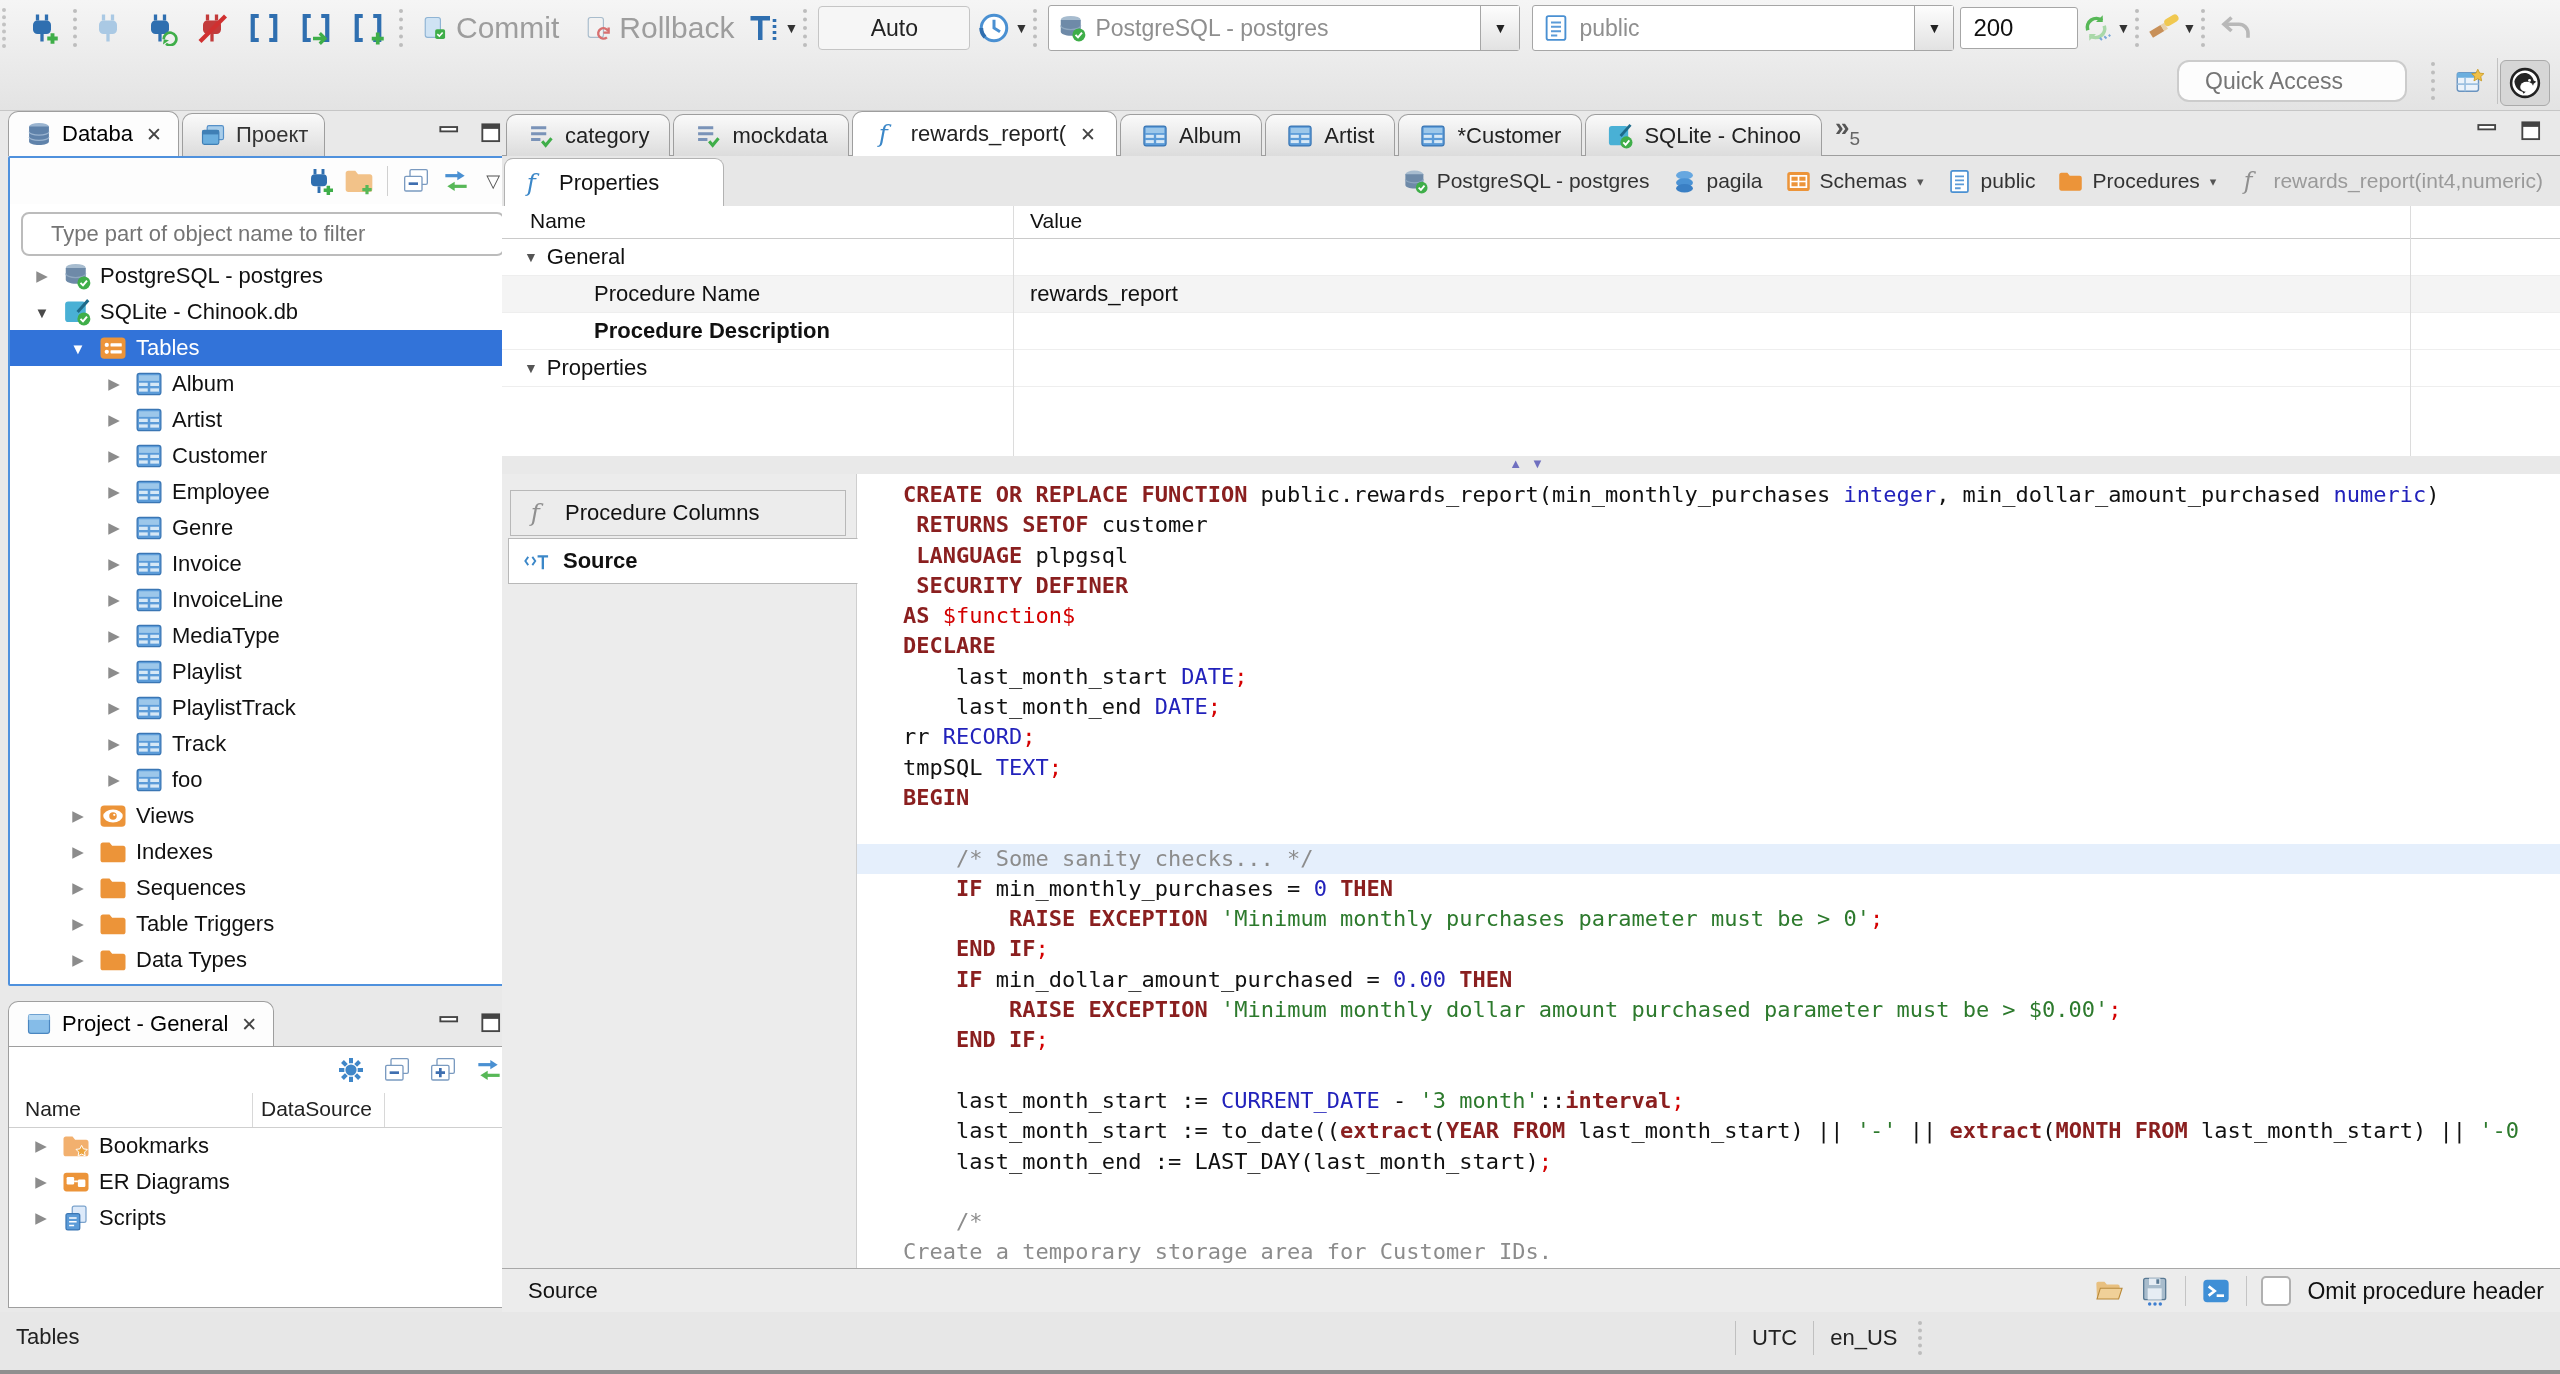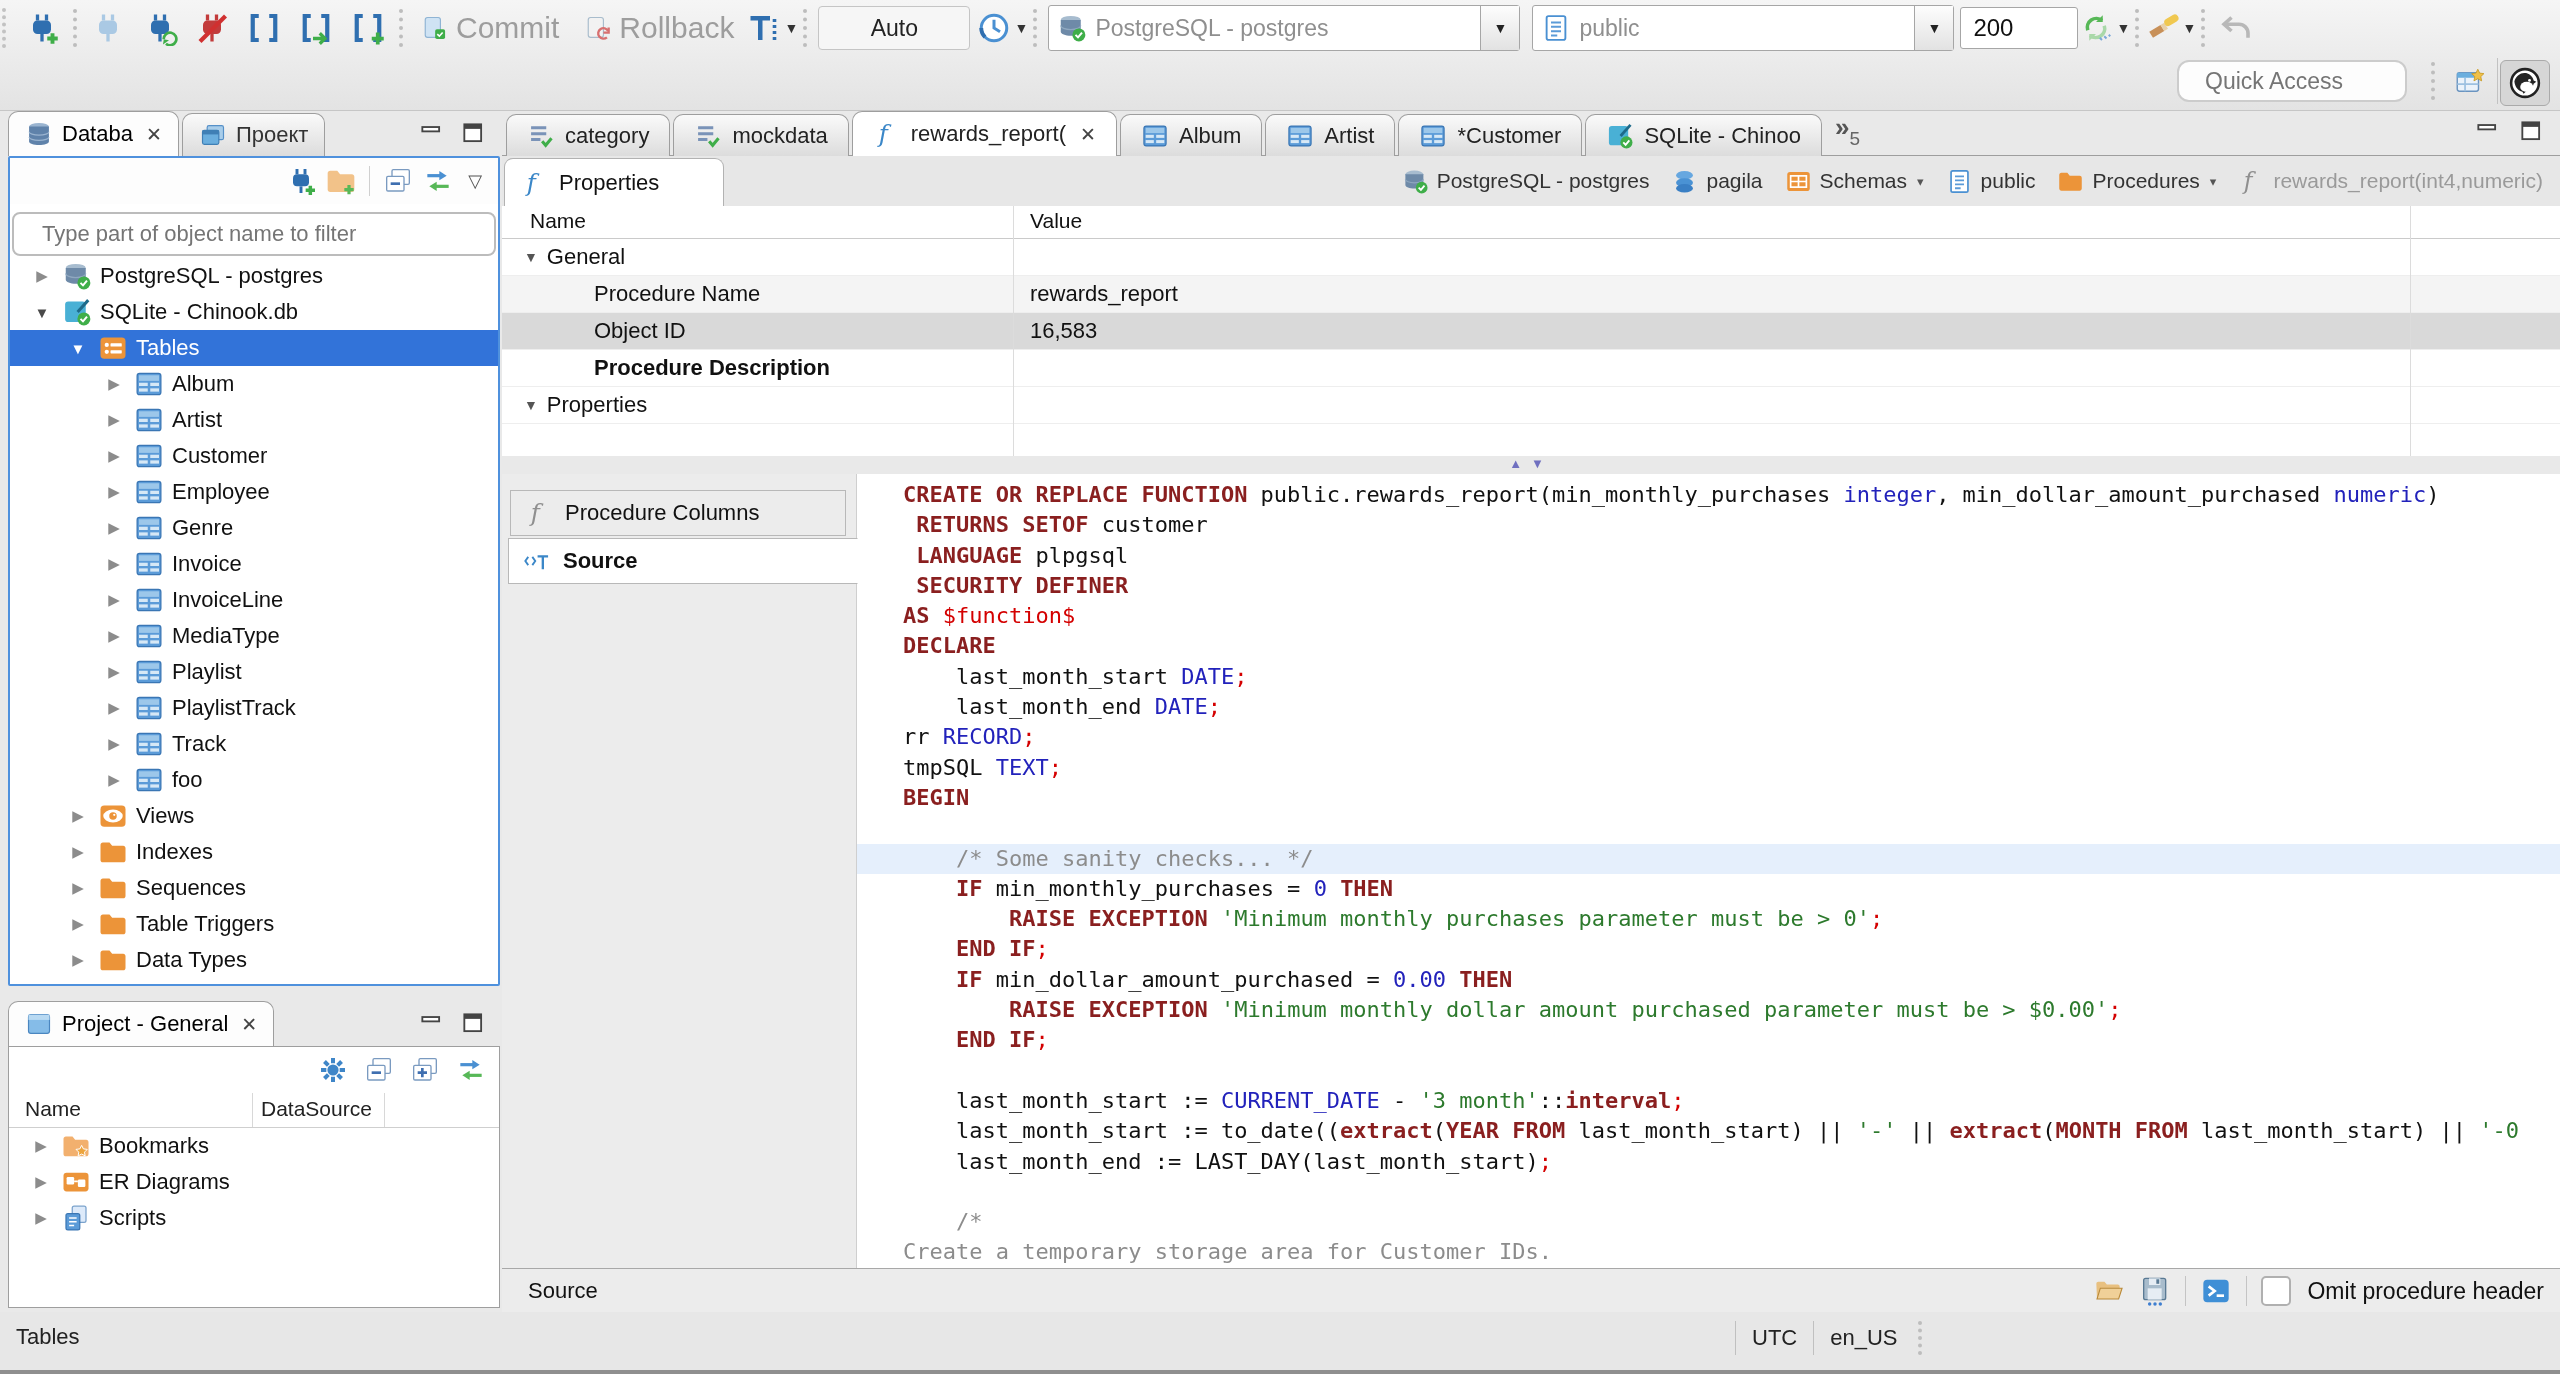--- a/index.html
+++ b/index.html
@@ -24,21 +24,21 @@
   .fetch-input{width:104px;height:40px;border:1px solid #a6a6a6;border-radius:3px;font-size:24px;padding:0 0 0 12px;color:#111;font-family:"Liberation Sans",sans-serif;}
   .tb-row2{position:absolute;left:0;top:56px;height:52px;width:100%;}
   .quick-access{position:absolute;right:153px;top:4px;width:200px;height:38px;border:2px solid #cccccc;border-radius:12px;background:#fdfdfd;font-size:23px;color:#b5b5b5;padding:0 0 0 26px;font-family:"Liberation Sans",sans-serif;}
   .qa-sep{position:absolute;right:125px;top:6px;height:38px;border-left:4px dotted #bdbdbd;}
   .persp-btn{position:absolute;top:4px;width:48px;height:44px;display:flex;align-items:center;justify-content:center;}
   .persp-btn .ic{width:34px;height:34px;}
   .persp-vbar{position:absolute;right:62px;top:2px;height:46px;border-left:1px solid #c2c2c2;}
   .persp-active{background:#d6d6d6;border:1px solid #aaa;border-radius:6px;}
 
   
-  .panel{position:absolute;left:8px;}
+  .panel{position:absolute;left:8px;padding-left:18px;}
   .ptabs{position:absolute;left:0;top:0;height:44px;display:flex;align-items:flex-end;}
   .ptab{height:42px;display:flex;align-items:center;gap:9px;padding:0 16px;border:1px solid #9e9e9e;border-bottom:none;border-radius:10px 10px 0 0;background:linear-gradient(#fafafa,#dcdcdc);font-size:22px;color:#333;margin-right:3px;}
   .ptab.active{background:#fdfdfd;height:44px;color:#000;}
   .tclose{font-size:19px;color:#444;margin-left:4px;}
   .win-ctrl{position:absolute;top:8px;display:flex;gap:16px;}
   .win-ctrl .ic{width:26px;height:26px;}
 
   
   #nav{top:112px;width:492px;height:874px;}
   #nav .pcontent{position:absolute;left:0;top:44px;right:0;bottom:0;background:#fff;border:2px solid #4f91dd;border-radius:2px;overflow:hidden;}
@@ -957,26 +957,20 @@
             <span class="garr">▼</span>
             <span>General</span>
           </div>
           <div class="pval"></div>
         </div>
         <div class="prow pshade">
           <div class="pname">
             <span>Procedure Name</span>
           </div>
           <div class="pval">rewards_report</div>
-        </div>
-        <div class="prow psel">
-          <div class="pname">
-            <span>Object ID</span>
-          </div>
-          <div class="pval">16,583</div>
         </div>
         <div class="prow">
           <div class="pname pbold">
             <span>Procedure Description</span>
           </div>
           <div class="pval"></div>
         </div>
         <div class="prow">
           <div class="pname pgroup">
             <span class="garr">▼</span>

